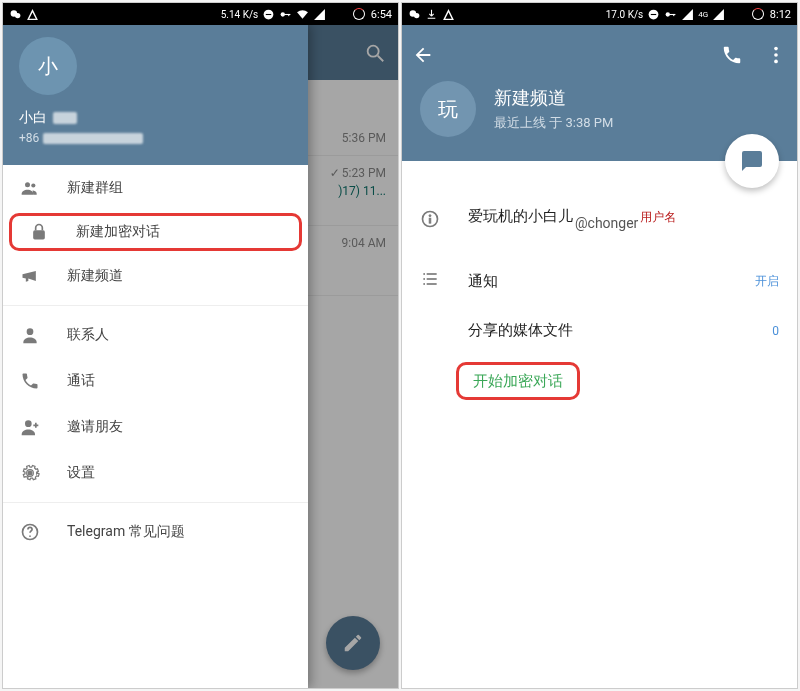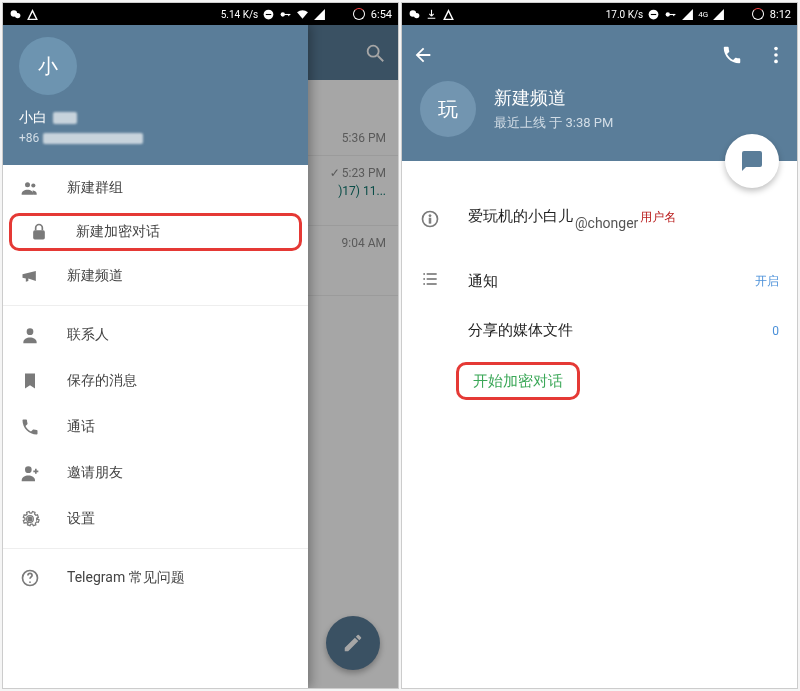--- a/index.html
+++ b/index.html
@@ -263,28 +263,20 @@
         </div>
         <div class="drawer-divider"></div>
         <div class="drawer-item">
           <span class="icon">
               <svg viewBox="0 0 24 24">
                 <circle cx="12" cy="8" r="4"></circle>
                 <path d="M4 21c0-4 4-6 8-6s8 2 8 6v1H4v-1z"></path>
               </svg>
             </span>
           <span>联系人</span>
-        </div>
-        <div class="drawer-item">
-          <span class="icon">
-              <svg viewBox="0 0 24 24">
-                <path d="M6 3h12v18l-6-4-6 4V3z"></path>
-              </svg>
-            </span>
-          <span>保存的消息</span>
         </div>
         <div class="drawer-item">
           <span class="icon">
               <svg viewBox="0 0 24 24">
                 <path d="M6.6 10.8c1.4 2.8 3.8 5.2 6.6 6.6l2.2-2.2c.3-.3.7-.4 1-.2 1.2.4 2.4.6 3.6.6.6 0 1 .4 1 1V20c0 .6-.4 1-1 1C10.6 21 3 13.4 3 4c0-.6.4-1 1-1h3.4c.6 0 1 .4 1 1 0 1.2.2 2.4.6 3.6.1.3 0 .7-.2 1l-2.2 2.2z"></path>
               </svg>
             </span>
           <span>通话</span>
         </div>
         <div class="drawer-item">

